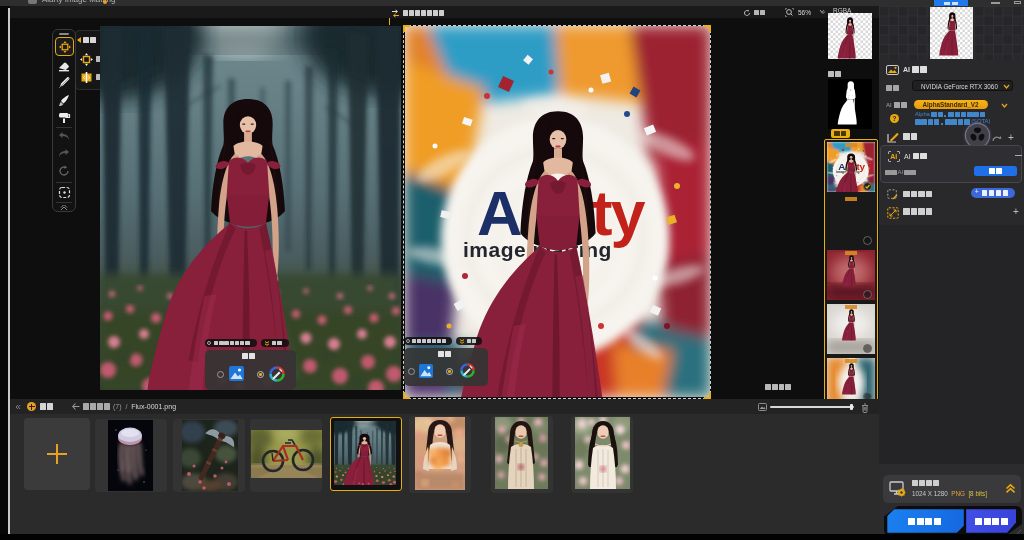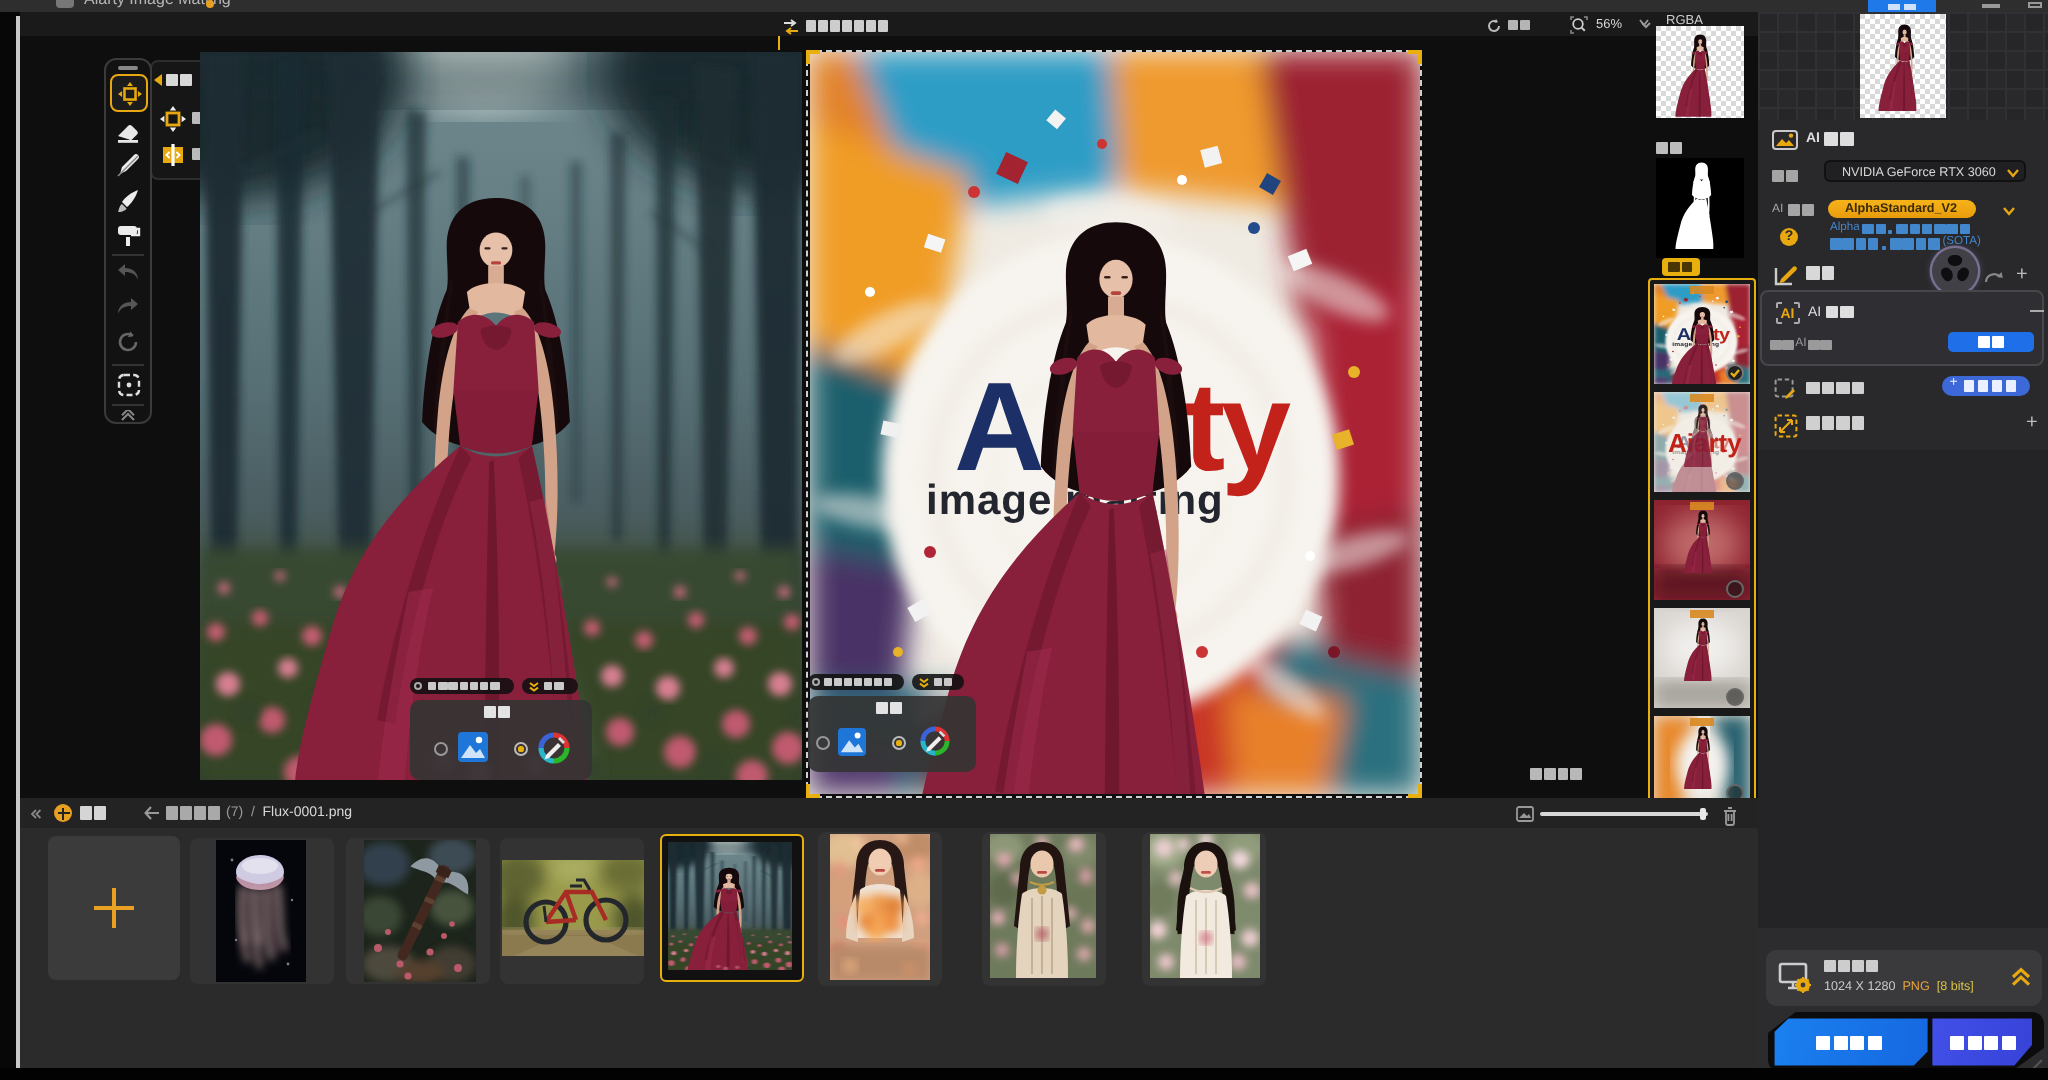--- a/index.html
+++ b/index.html
@@ -452,28 +452,20 @@
           </svg>
     </div>
     <div class="abs" style="left:12px;top:123px;width:19px;height:9px;background:#e8b00f;border-radius:2px;">
       <div class="abs blk" style="left:3px;top:1.7px;"><span class="zh" style="width:5.5px;height:5.5px;background:#4a3505;margin-right:1px;"></span><span class="zh" style="width:5.5px;height:5.5px;background:#4a3505;"></span></div>
     </div>
 
     <div class="abs" style="left:5px;top:133px;width:54px;height:263px;border:1.4px solid #e8b00f;border-radius:2px;background:#191919;overflow:hidden;">
       <div class="abs" style="left:1.6px;top:2px;width:48px;height:50px;overflow:hidden;"><svg width="48" height="50">
               <use href="#paint" transform="scale(0.158,0.135)"></use>
             </svg></div>
-      <div class="abs" style="left:1.6px;top:56px;width:48px;height:50px;overflow:hidden;"><svg width="48" height="50">
-              <rect width="48" height="50" fill="#efe9e0"></rect>
-              <g transform="scale(0.158,0.135)">
-                <use href="#paint" opacity="0.45"></use>
-              </g>
-              <text x="7" y="30" font-size="13" font-weight="bold" fill="#c32218" font-family="Liberation Sans">Aiarty</text>
-              <use href="#woman" opacity="0.85" transform="translate(14,6) scale(0.105)"></use>
-            </svg></div>
       <div class="abs" style="left:1.6px;top:110px;width:48px;height:50px;overflow:hidden;"><svg width="48" height="50">
               <rect width="48" height="50" fill="#8e2330"></rect>
               <ellipse cx="24" cy="22" rx="20" ry="16" fill="#c06a6a" filter="url(#b7)"></ellipse>
               <rect y="34" width="48" height="16" fill="#5e1520" filter="url(#b4)"></rect>
               <use href="#woman" transform="translate(14,5) scale(0.105)"></use>
             </svg></div>
       <div class="abs" style="left:1.6px;top:164px;width:48px;height:50px;overflow:hidden;"><svg width="48" height="50">
               <rect width="48" height="50" fill="#d8d4cf"></rect>
               <ellipse cx="24" cy="20" rx="20" ry="15" fill="#f2f0ee" filter="url(#b7)"></ellipse>
               <rect y="36" width="48" height="14" fill="#a8a49e" filter="url(#b4)"></rect>

